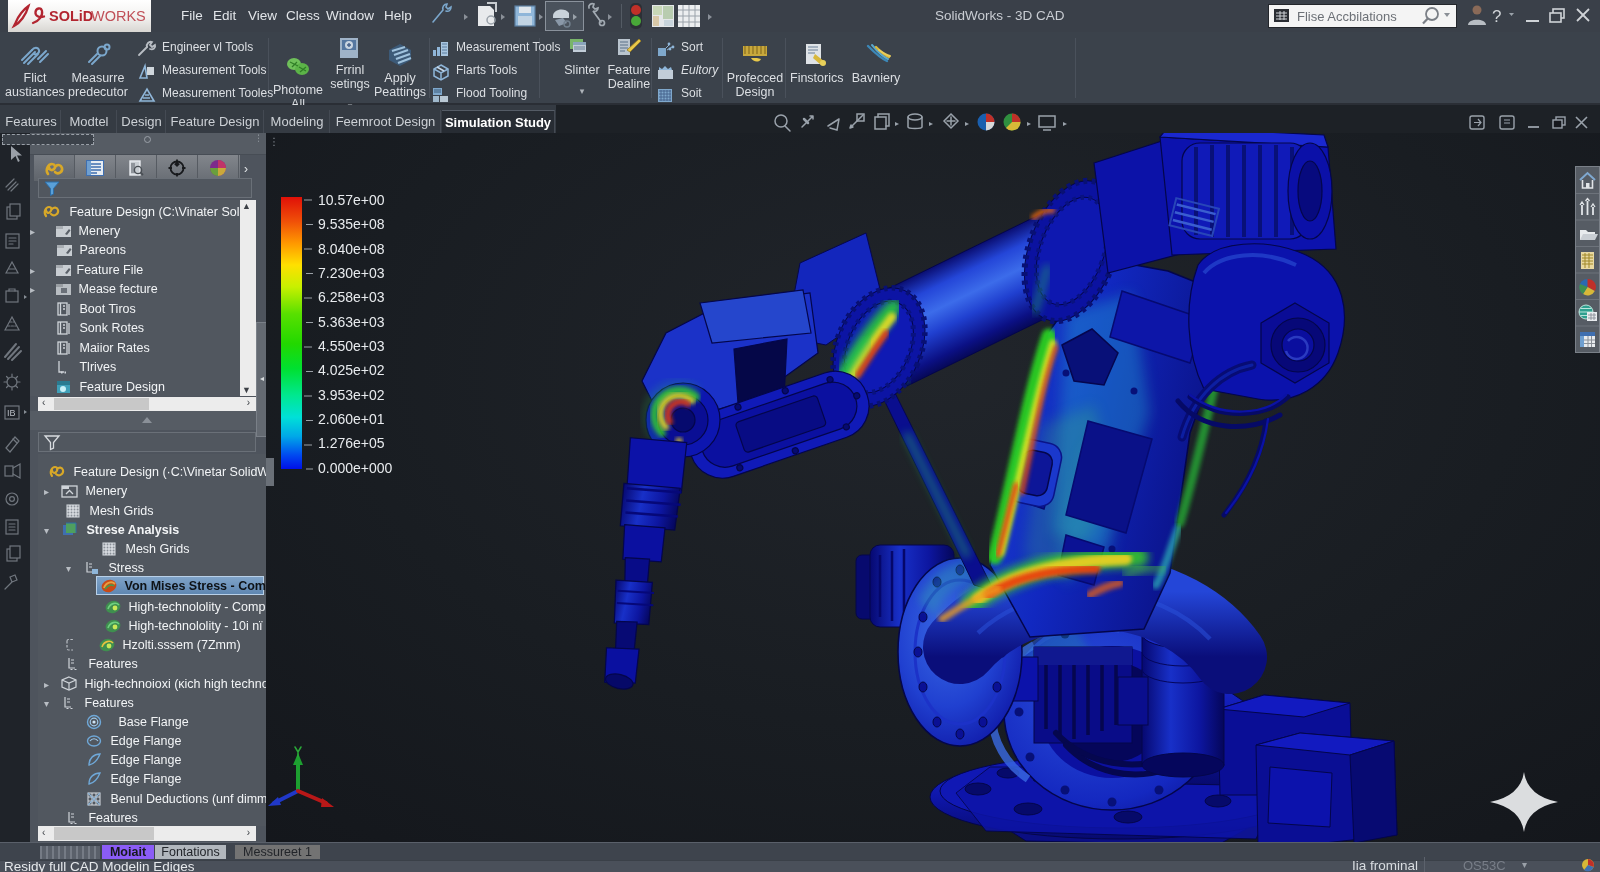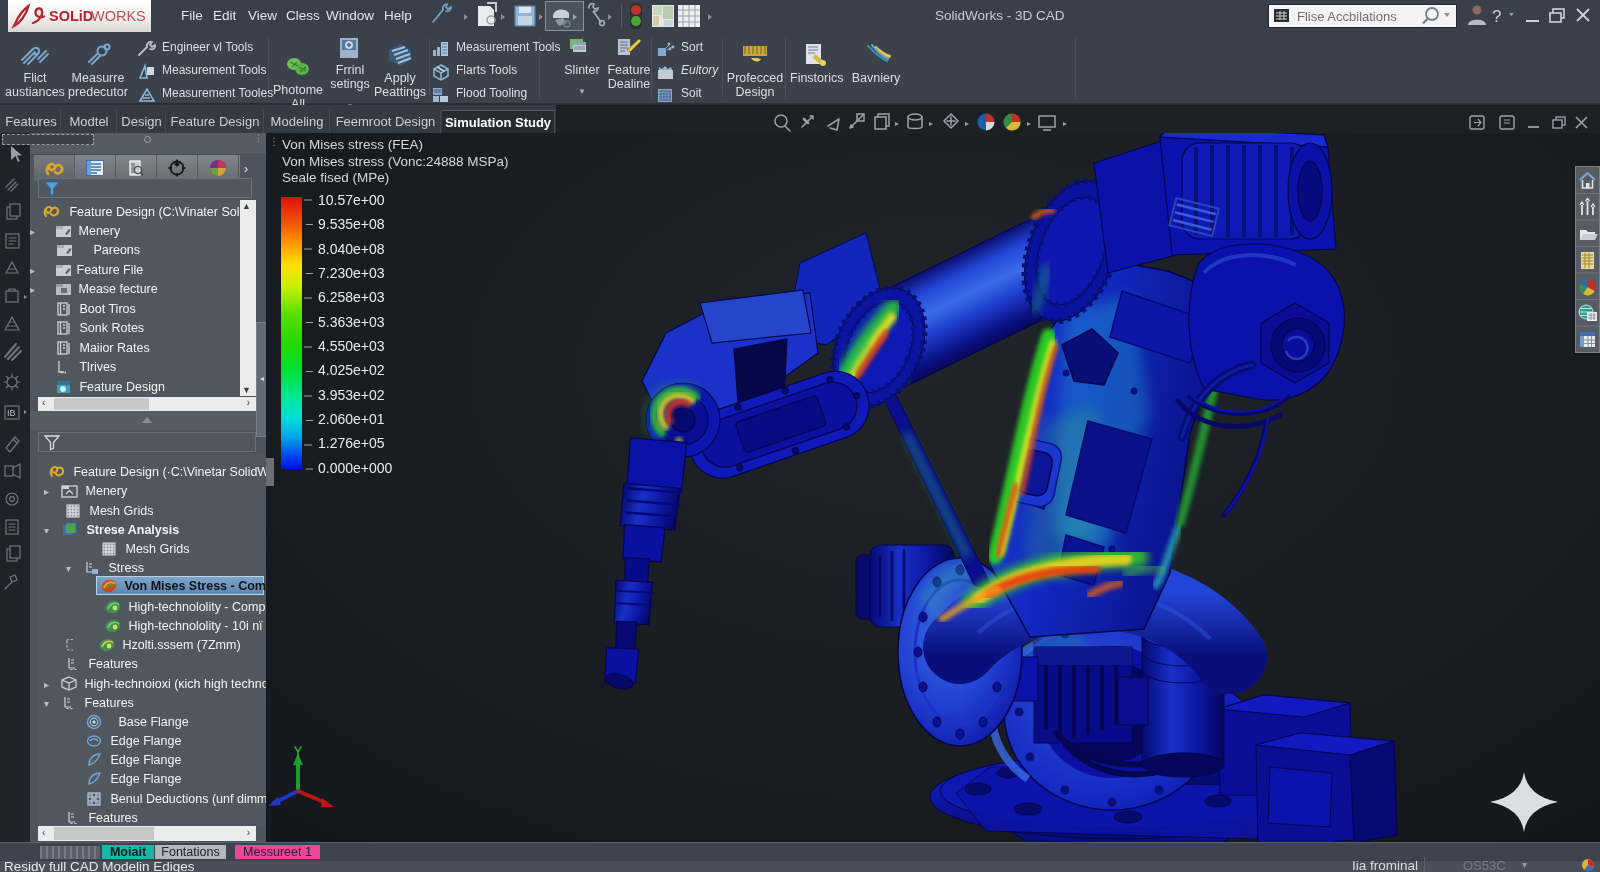--- a/index.html
+++ b/index.html
@@ -545,21 +545,21 @@
         </svg> <span style="margin-left:5px">Feature Design (C:\Vinater Sollt\W</span></div>
     <div class="trow" style="left:0;top:22px;"><span style="color:#b8bdc3;font-size:10px;">▸</span><svg style="vertical-align:-4px;margin-left:20px" width="17" height="16" viewBox="0 0 17 16">
           <rect x="1" y="3" width="15" height="11" fill="#c8cdd2"></rect>
           <rect x="1" y="3" width="7" height="3" fill="#a8adb2"></rect>
           <path d="M10 11 L14 6 L15.5 7.5 L12 12 Z" fill="#5a6068"></path>
         </svg> <span style="margin-left:3px">Menery</span></div>
     <div class="trow" style="left:0;top:41px;"><svg style="vertical-align:-4px;margin-left:26px" width="17" height="16" viewBox="0 0 17 16">
           <rect x="1" y="3" width="15" height="11" fill="#c8cdd2"></rect>
           <rect x="1" y="3" width="7" height="3" fill="#a8adb2"></rect>
           <path d="M10 11 L14 6 L15.5 7.5 L12 12 Z" fill="#5a6068"></path>
-        </svg> <span style="margin-left:17px">Pareons</span></div>
+        </svg> <span style="margin-left:3px">Pareons</span></div>
     <div class="trow" style="left:0;top:61px;"><span style="color:#b8bdc3;font-size:10px;">▸</span><svg style="vertical-align:-4px;margin-left:20px" width="17" height="16" viewBox="0 0 17 16">
           <rect x="1" y="3" width="15" height="11" fill="#c8cdd2"></rect>
           <rect x="1" y="3" width="7" height="3" fill="#a8adb2"></rect>
           <path d="M10 11 L14 6 L15.5 7.5 L12 12 Z" fill="#5a6068"></path>
         </svg> <span style="margin-left:1px">Feature File</span></div>
     <div class="trow" style="left:0;top:80px;"><span style="color:#b8bdc3;font-size:10px;">▸</span><svg style="vertical-align:-4px;margin-left:20px" width="17" height="16" viewBox="0 0 17 16">
           <rect x="1" y="3" width="15" height="11" fill="#b8bdc2"></rect>
           <rect x="1" y="3" width="7" height="3" fill="#989da2"></rect>
           <rect x="6" y="7" width="6" height="5" fill="#6a7078"></rect>
         </svg> <span style="margin-left:3px">Mease fecture</span></div>
@@ -1054,21 +1054,20 @@
 
     <g fill="none" stroke-linecap="round">
       <path d="M706 470 C744 438 806 424 872 424" stroke="#38d028" stroke-width="21" opacity="0.85" filter="url(#blur4)"></path>
       <path d="M712 466 C748 438 802 428 860 426" stroke="#f0d020" stroke-width="12" opacity="0.9" filter="url(#blur2)"></path>
       <path d="M722 462 C752 442 794 436 830 436" stroke="#e84010" stroke-width="9" opacity="0.95" filter="url(#blur2)"></path>
       <path d="M676 486 C700 470 716 462 732 456" stroke="#f0a020" stroke-width="7" opacity="0.8" filter="url(#blur2)"></path>
       <path d="M824 462 C834 456 844 452 854 450" stroke="#e86018" stroke-width="8" opacity="0.75" filter="url(#blur2)"></path>
       <path d="M860 442 C872 436 884 434 896 434" stroke="#50d030" stroke-width="8" opacity="0.6" filter="url(#blur4)"></path>
     </g>
   </svg>
-  <div class="abs" id="legend-txt">Von Mises stress (FEA)<br>Von Mises stress (Vonc:24888 MSPa)<br>Seale fised (MPe)</div>
   <div class="abs" style="left:3px; top:6px; color:#8a9098; font-size:10px; line-height:5px;">⋮</div>
   <div class="abs" id="legendbar"></div>
   <div class="leg" style="top:59px;">10.57e+00</div>
   <div class="leg" style="top:83px;">9.535e+08</div>
   <div class="leg" style="top:108px;">8.040e+08</div>
   <div class="leg" style="top:132px;">7.230e+03</div>
   <div class="leg" style="top:156px;">6.258e+03</div>
   <div class="leg" style="top:181px;">5.363e+03</div>
   <div class="leg" style="top:205px;">4.550e+03</div>
   <div class="leg" style="top:229px;">4.025e+02</div>
@@ -1235,16 +1234,16 @@
   <div class="abs" style="left:1522px; top:16px; color:#9aa0a8; font-size:10px;">▾</div>
   <svg class="abs" style="left:1581px; top:15px;" width="14" height="14" viewBox="0 0 14 14">
       <circle cx="7" cy="7" r="6" fill="#d8b838"></circle>
       <path d="M7 7 L7 1 A6 6 0 0 1 12.5 9 Z" fill="#c03028"></path>
       <path d="M7 7 L12.5 9 A6 6 0 0 1 3 12 Z" fill="#3f6fb0"></path>
     </svg>
 </div>
 
 <div class="abs" id="sheettabs">
   <div class="abs" style="left:10px; top:1px; width:60px; height:13px; background:#5a606a; background-image:repeating-linear-gradient(90deg,#757b85 0 2px,#5a606a 2px 6px);"></div>
-  <div class="abs" style="left:72px; top:0px; width:52px; height:14px; background:#14b8a6; color:#16181c; font-size:12.5px; font-weight:bold; text-align:center;">Moiait</div>
+  <div class="abs" style="left:72px; top:0px; width:52px; height:14px; background:#8b5cf6; color:#16181c; font-size:12.5px; font-weight:bold; text-align:center;">Moiait</div>
   <div class="abs" style="left:125px; top:0px; width:71px; height:14px; background:#b2b7bd; color:#22252a; font-size:12.5px; text-align:center;">Fontations</div>
-  <div class="abs" style="left:205px; top:0px; width:85px; height:14px; background:#ec4899; color:#22252a; font-size:12.5px; text-align:center;">Messureet 1</div>
+  <div class="abs" style="left:205px; top:0px; width:85px; height:14px; background:#737373; color:#22252a; font-size:12.5px; text-align:center;">Messureet 1</div>
 </div>
 
 </body></html>

